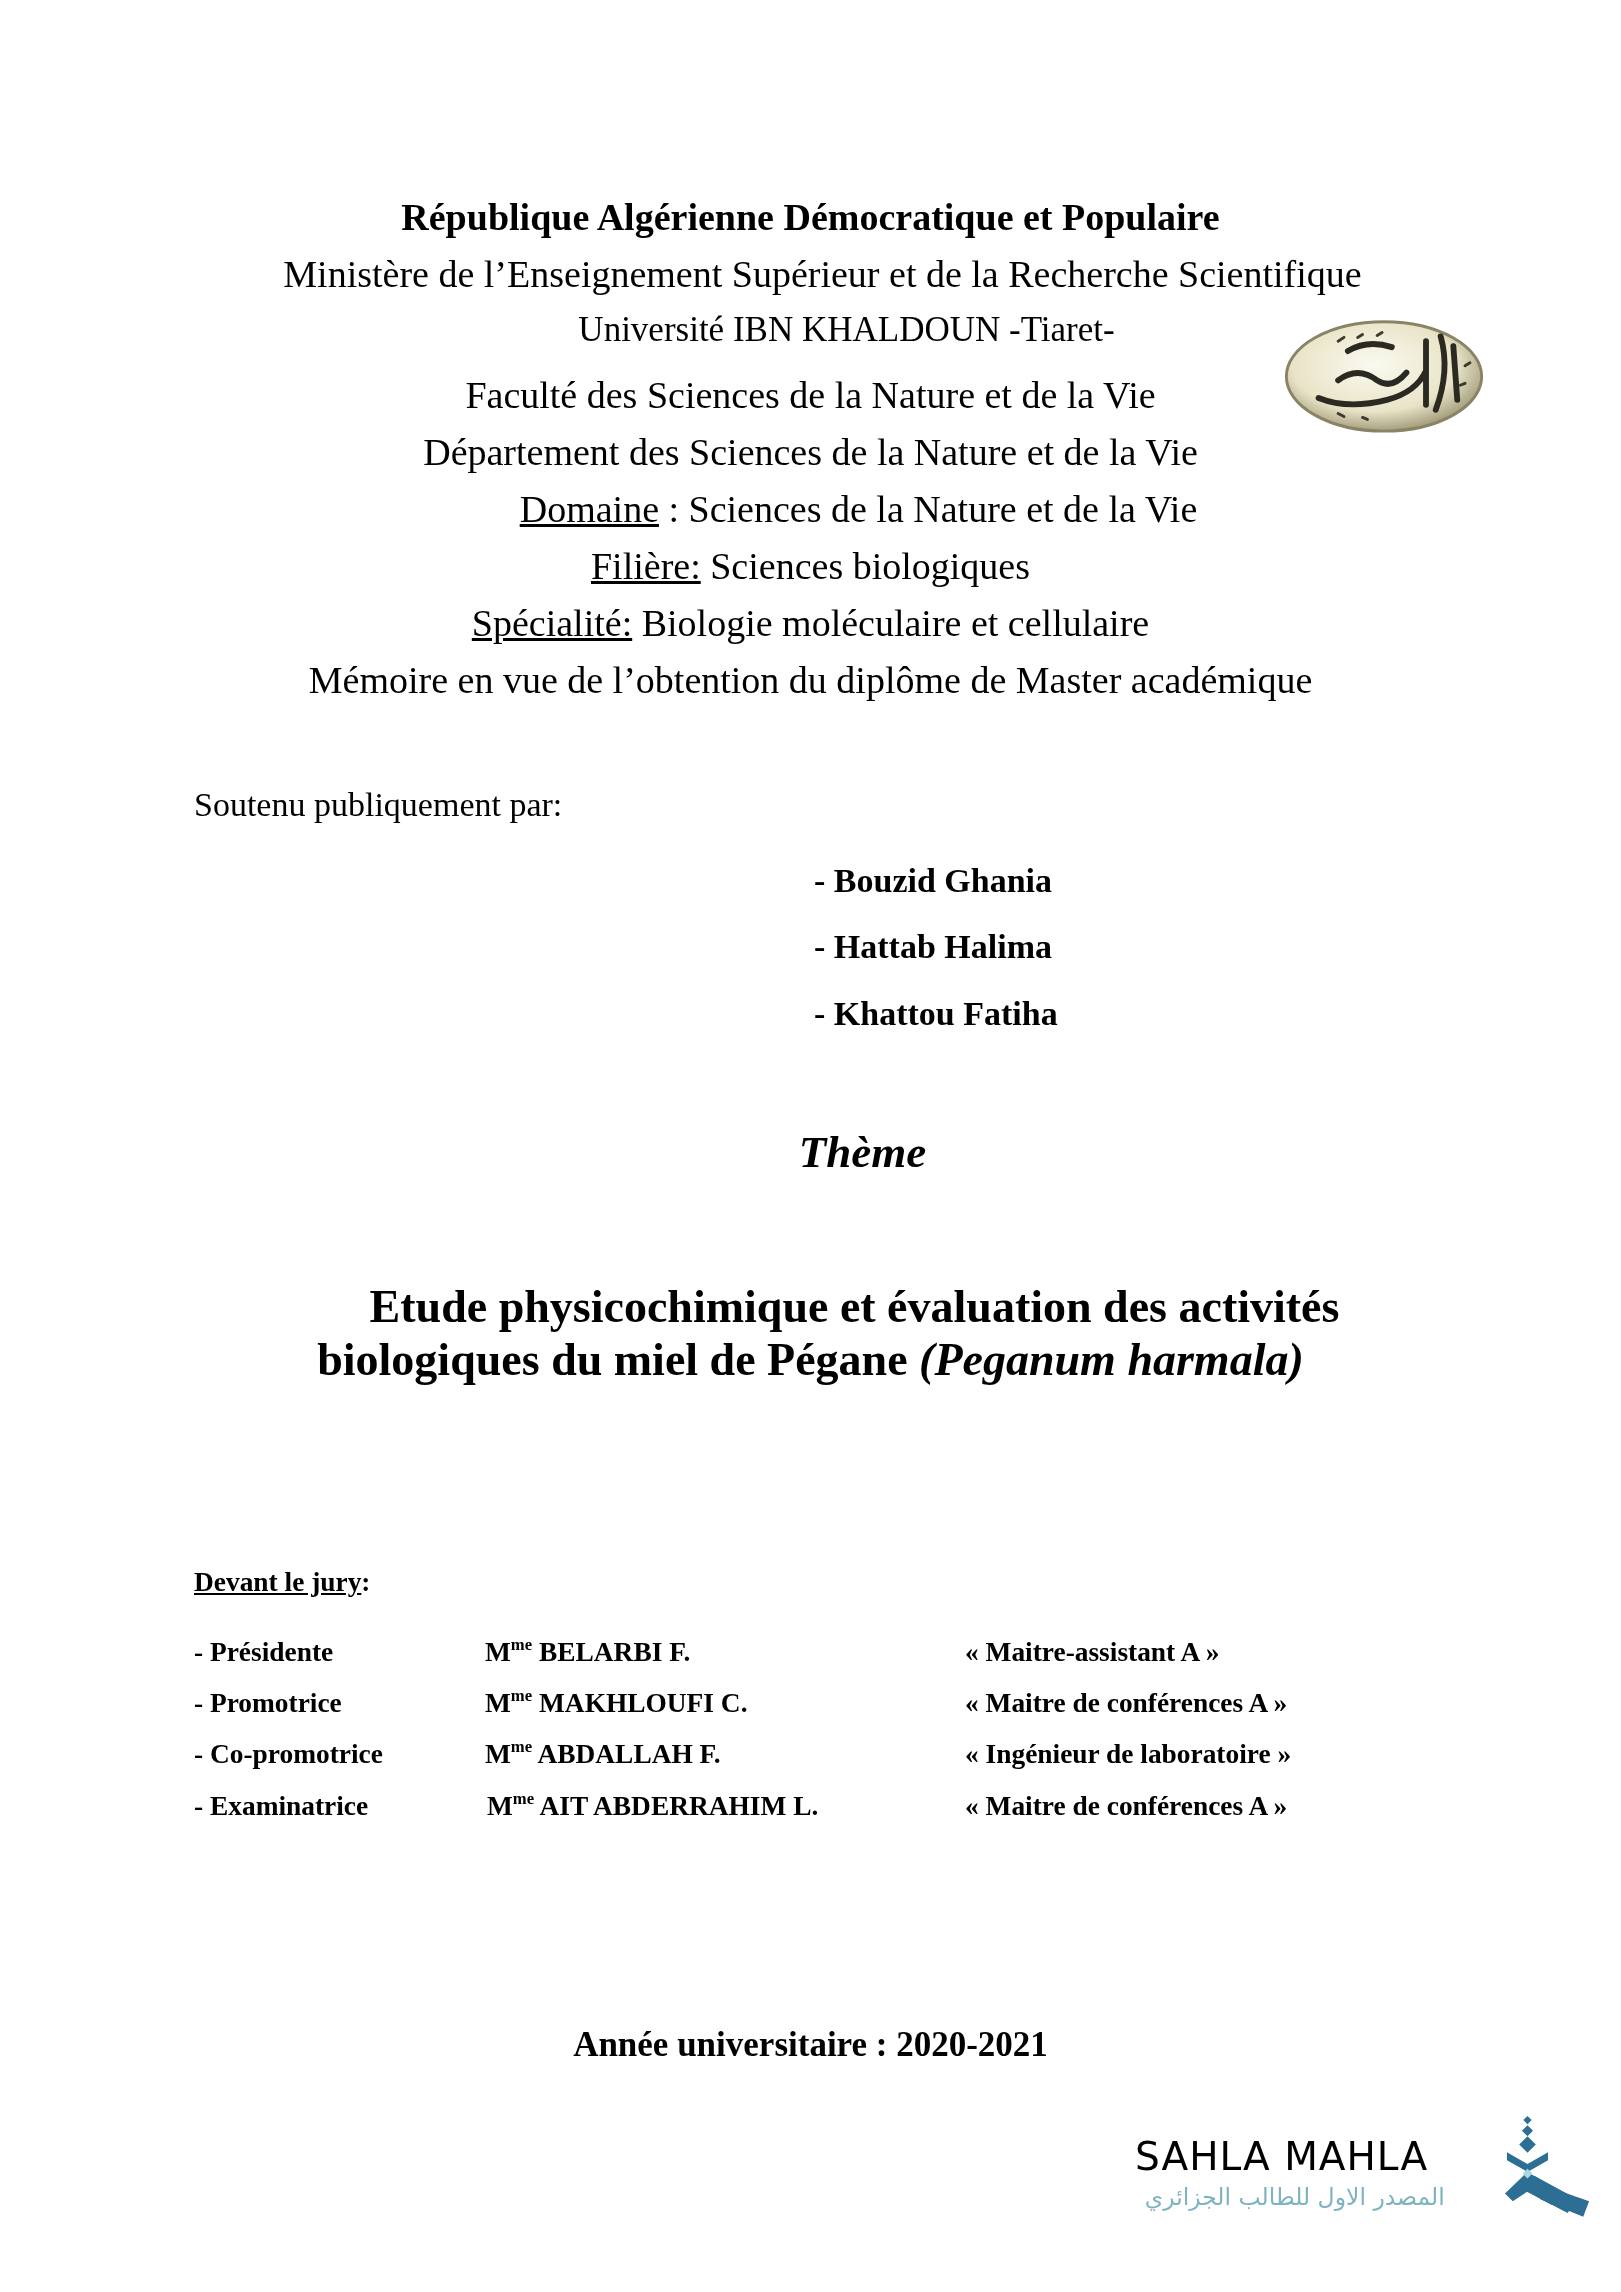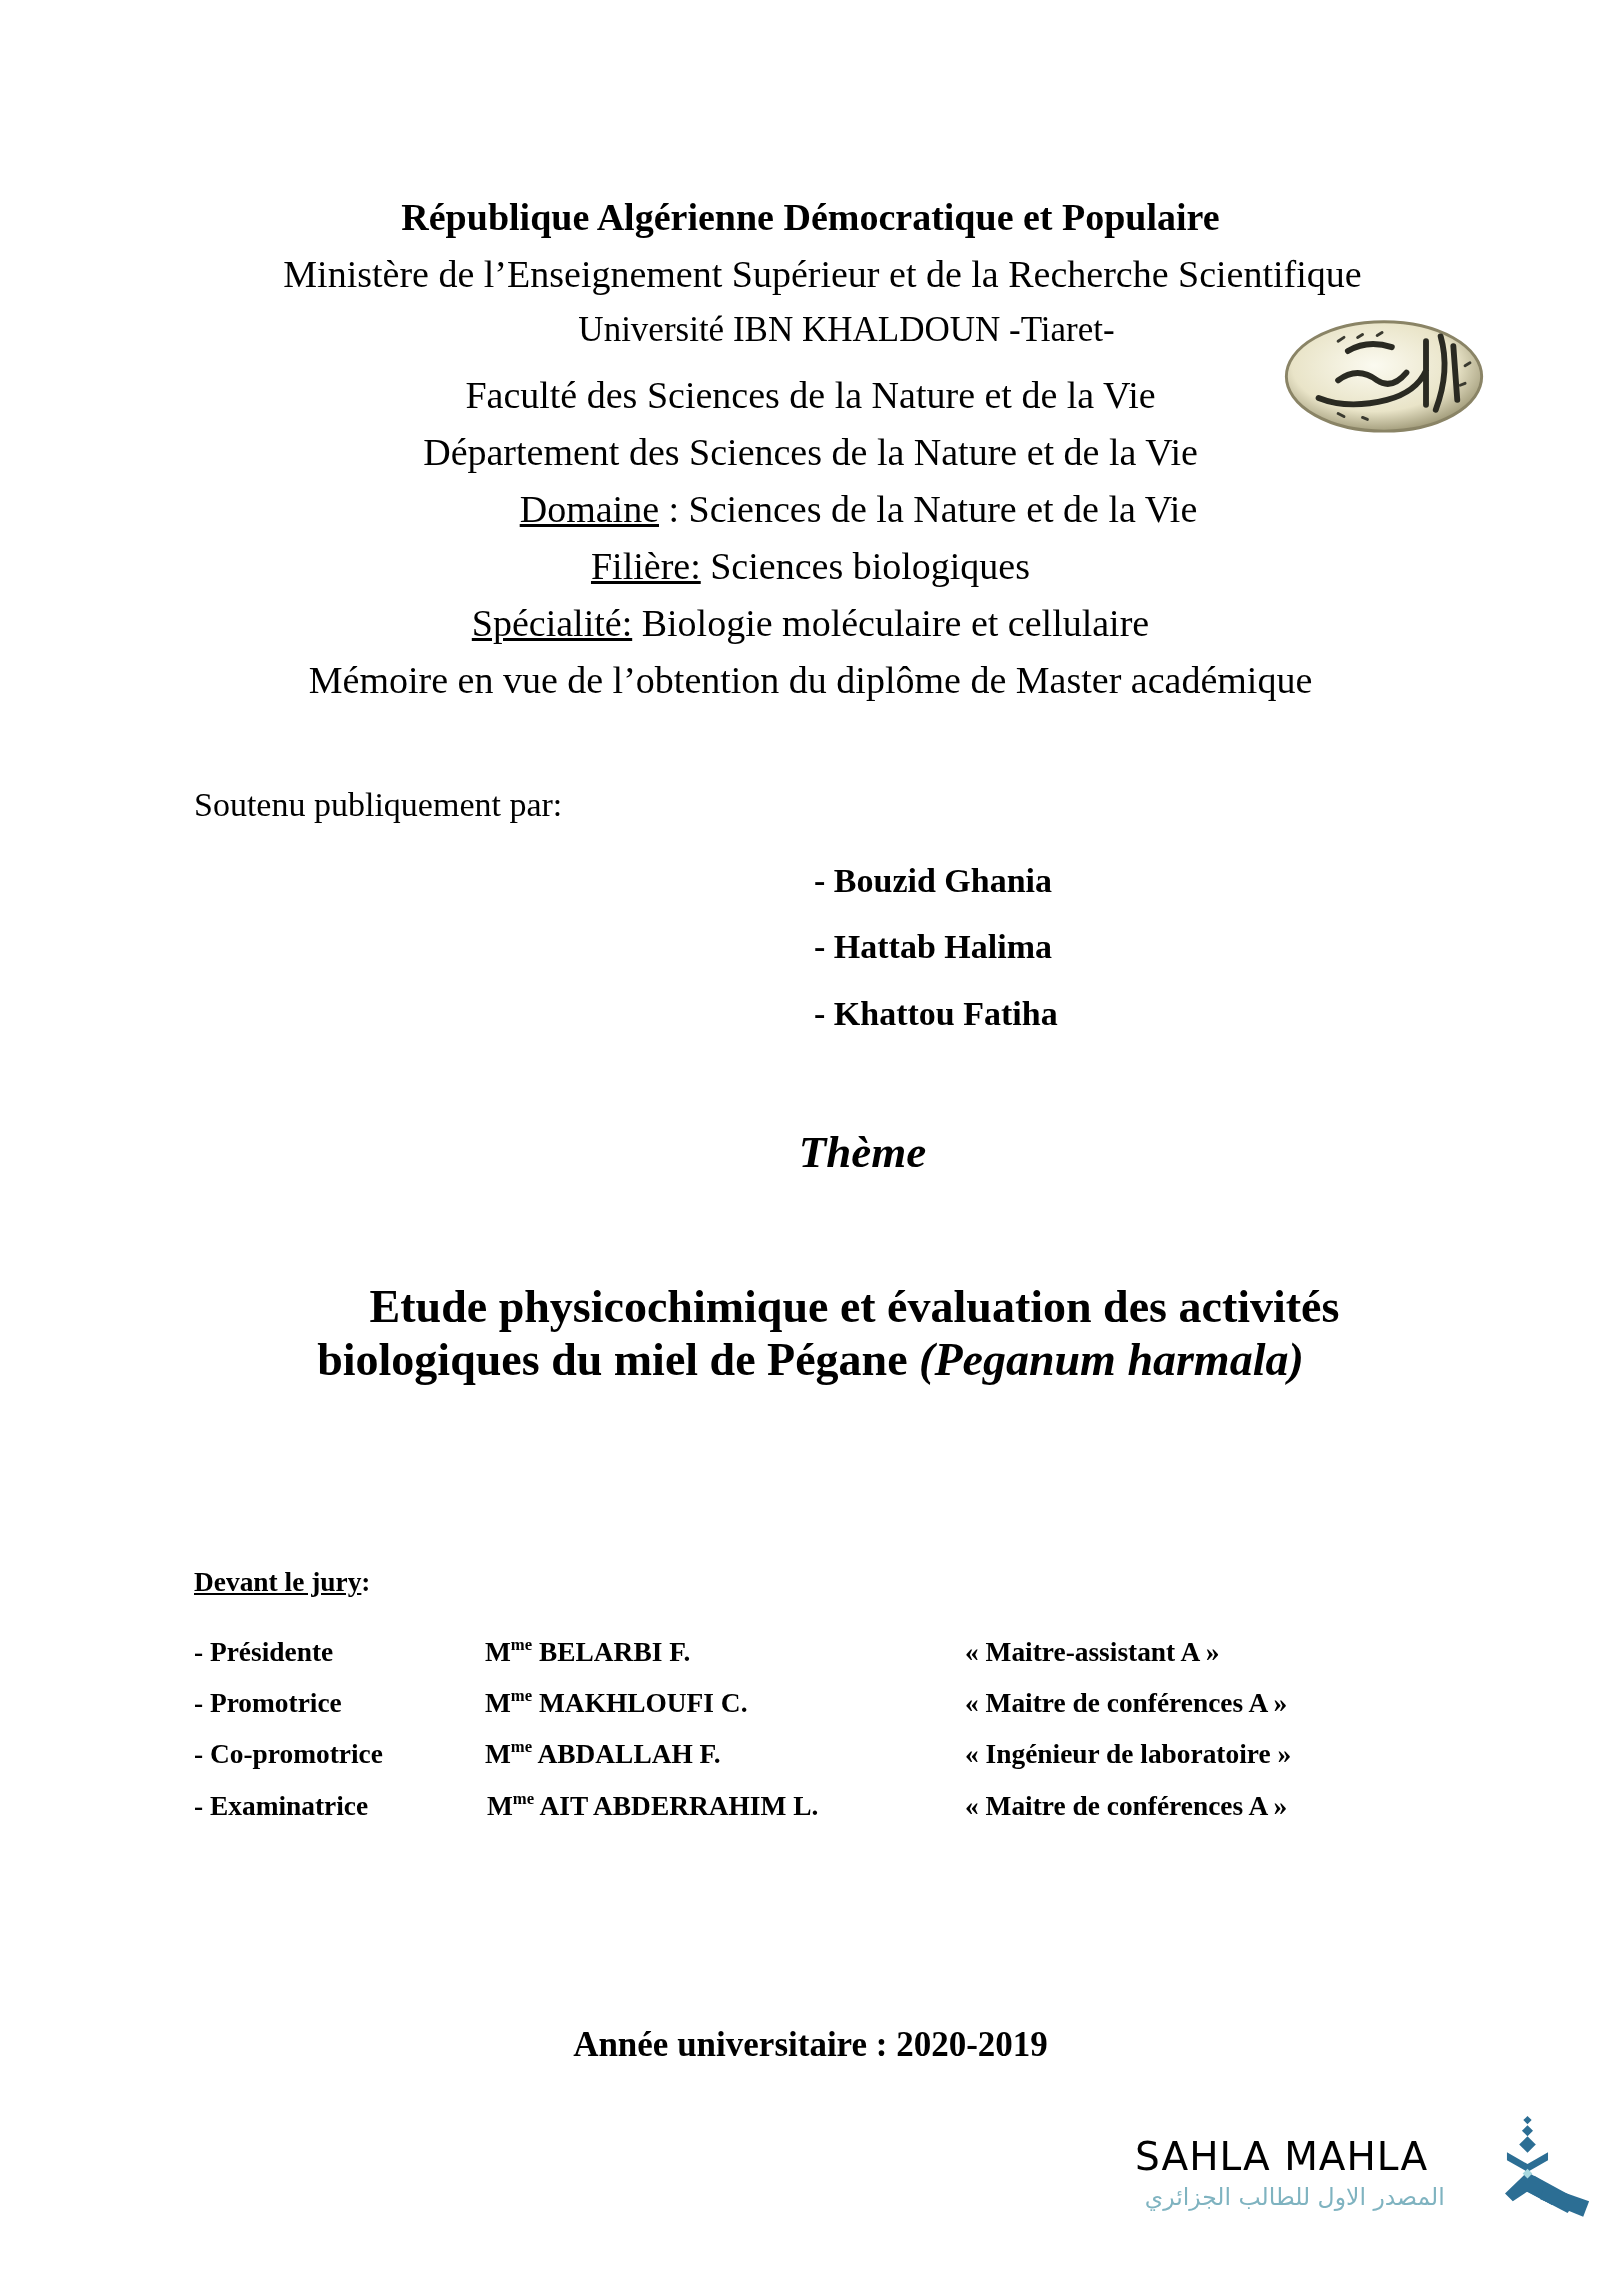--- a/index.html
+++ b/index.html
@@ -94,21 +94,21 @@
     <span class="abs line jury" style="left:291px;"><span>M</span><sup class="me">me</sup><span> ABDALLAH F.</span></span>
     <span class="abs line jury" style="left:771px;">« Ingénieur de laboratoire »</span>
   </div>
   <div class="jury-row" style="position:absolute; top:154px; left:0; width:1176px;">
     <span class="abs line jury" style="left:0;">- Examinatrice</span>
     <span class="abs line jury" style="left:293px;text-align:center;"><span>M</span><sup class="me">me</sup><span> AIT ABDERRAHIM L.</span></span>
     <span class="abs line jury" style="left:771px;">« Maitre de conférences A »</span>
   </div>
 </div>
 
-<div class="abs center line year" style="top:2027px;">Année universitaire : 2020-2019</div>
+<div class="abs center line year" style="top:2027px;">Année universitaire : 2020-2021</div>
 
 <div class="abs sahla">
   <div class="sahla-text">SAHLA MAHLA</div>
   <div class="sahla-ar">المصدر الاول للطالب الجزائري</div>
   <svg class="sahla-emblem" viewBox="0 0 90 105">
     <g fill="#2c6e94">
       <rect x="20" y="2" width="6" height="6" transform="rotate(45 23 5)"></rect>
       <rect x="19" y="12" width="8" height="8" transform="rotate(45 23 16)"></rect>
       <rect x="17" y="24" width="12" height="12" transform="rotate(45 23 30)"></rect>
       <path d="M2 38 L23 50 L44 38 L44 46 L23 58 L2 46 Z"></path>

